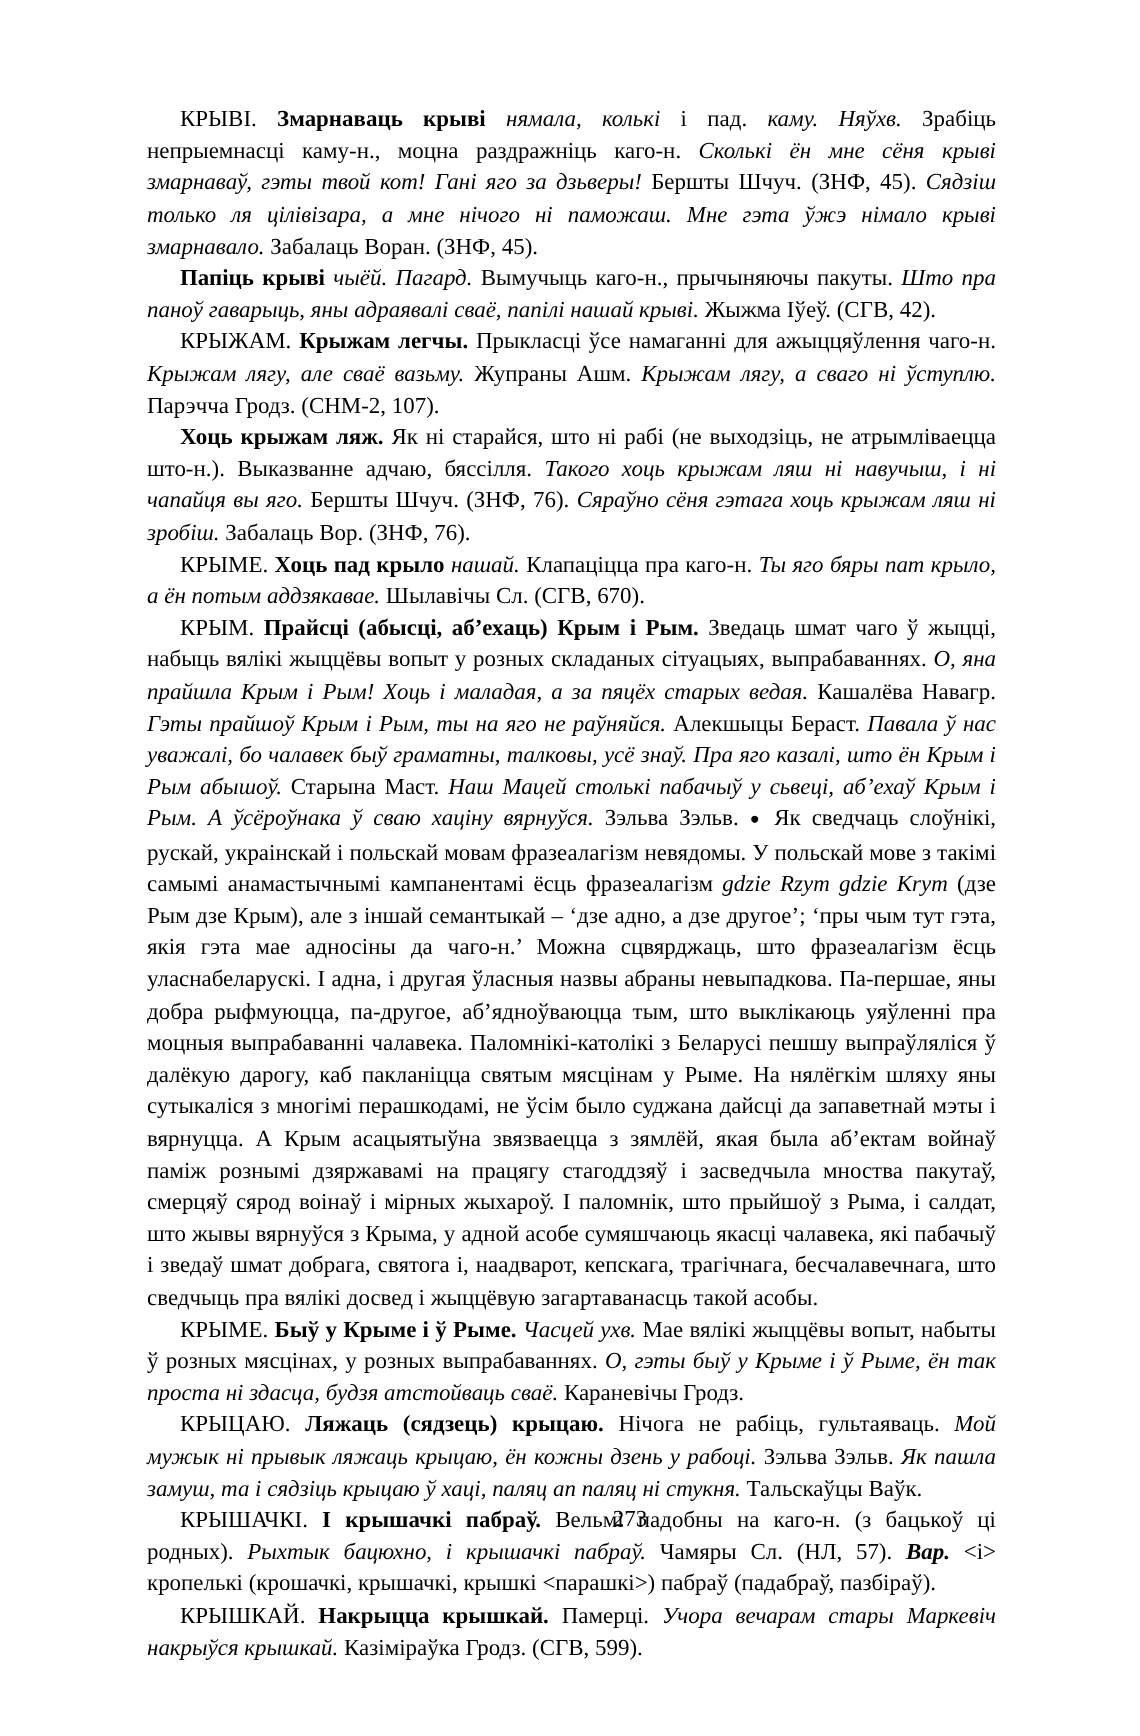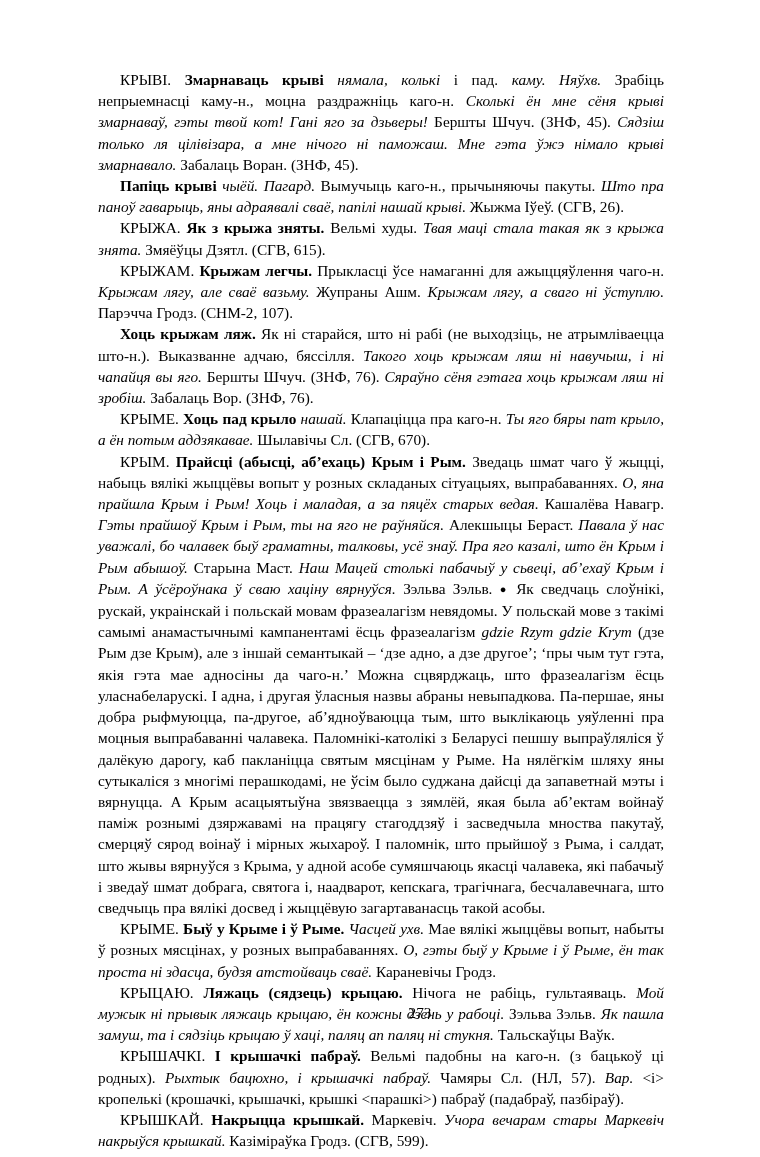--- a/index.html
+++ b/index.html
@@ -37,21 +37,21 @@
     padding: 0;
     hyphens: none;
   }
   b, .bold {
     font-weight: bold;
   }
   i, .ital {
     font-style: italic;
   }
   .bi {
-    font-weight: normal;
+    font-weight: bold;
     font-style: italic;
   }
   .bullet {
     font-size: 11px;
     vertical-align: 1px;
     letter-spacing: 0;
   }
   .page-number {
     position: absolute;
     left: 0;
@@ -64,25 +64,24 @@
     margin-left: 40px;
   }
   .seg { white-space: normal; }
 </style>
 </head>
 <body>
 
 <div class="page">
   <div class="text-column" id="column">
       <p class="entry"><span class="seg">КРЫВІ. </span><span class="seg bold">Змарнаваць крыві </span><span class="seg ital">нямала, колькі </span><span class="seg">і пад. </span><span class="seg ital">каму. Няўхв. </span><span class="seg">Зрабіць непрыемнасці каму-н., моцна раздражніць каго-н. </span><span class="seg ital">Сколькі ён мне сёня крыві змарнаваў, гэты твой кот! Гані яго за дзьверы! </span><span class="seg">Бершты Шчуч. (ЗНФ, 45). </span><span class="seg ital">Сядзіш только ля цілівізара, а мне нічого ні паможаш. Мне гэта ўжэ німало крыві змарнавало. </span><span class="seg">Забалаць Воран. (ЗНФ, 45).</span></p>
-      <p class="entry"><span class="seg bold">Папіць крыві </span><span class="seg ital">чыёй. Пагард. </span><span class="seg">Вымучыць каго-н., прычыняючы пакуты. </span><span class="seg ital">Што пра паноў гаварыць, яны адраявалі сваё, папілі нашай крыві. </span><span class="seg">Жыжма Іўеў. (СГВ, 26).</span></p>
-      <p class="entry"><span class="seg">КРЫЖА. </span><span class="seg bold">Як з крыжа зняты. </span><span class="seg">Вельмі худы. </span><span class="seg ital">Твая маці стала такая як з крыжа знята. </span><span class="seg">Змяёўцы Дзятл. (СГВ, 615).</span></p>
+      <p class="entry"><span class="seg bold">Папіць крыві </span><span class="seg ital">чыёй. Пагард. </span><span class="seg">Вымучыць каго-н., прычыняючы пакуты. </span><span class="seg ital">Што пра паноў гаварыць, яны адраявалі сваё, папілі нашай крыві. </span><span class="seg">Жыжма Іўеў. (СГВ, 42).</span></p>
       <p class="entry"><span class="seg">КРЫЖАМ. </span><span class="seg bold">Крыжам легчы. </span><span class="seg">Прыкласці ўсе намаганні для ажыццяўлення чаго-н. </span><span class="seg ital">Крыжам лягу, але сваё вазьму. </span><span class="seg">Жупраны Ашм. </span><span class="seg ital">Крыжам лягу, а сваго ні ўступлю. </span><span class="seg">Парэчча Гродз. (СНМ-2, 107).</span></p>
       <p class="entry"><span class="seg bold">Хоць крыжам ляж. </span><span class="seg">Як ні старайся, што ні рабі (не выходзіць, не атрымліваецца што-н.). Выказванне адчаю, бяссілля. </span><span class="seg ital">Такого хоць крыжам ляш ні навучыш, і ні чапайця вы яго. </span><span class="seg">Бершты Шчуч. (ЗНФ, 76). </span><span class="seg ital">Сяраўно сёня гэтага хоць крыжам ляш ні зробіш. </span><span class="seg">Забалаць Вор. (ЗНФ, 76).</span></p>
       <p class="entry"><span class="seg">КРЫМЕ. </span><span class="seg bold">Хоць пад крыло </span><span class="seg ital">нашай. </span><span class="seg">Клапаціцца пра каго-н. </span><span class="seg ital">Ты яго бяры пат крыло, а ён потым аддзякавае. </span><span class="seg">Шылавічы Сл. (СГВ, 670).</span></p>
       <p class="entry"><span class="seg">КРЫМ. </span><span class="seg bold">Прайсці (абысці, аб’ехаць) Крым і Рым. </span><span class="seg">Зведаць шмат чаго ў жыцці, набыць вялікі жыццёвы вопыт у розных складаных сітуацыях, выпрабаваннях. </span><span class="seg ital">О, яна прайшла Крым і Рым! Хоць і маладая, а за пяцёх старых ведая. </span><span class="seg">Кашалёва Навагр. </span><span class="seg ital">Гэты прайшоў Крым і Рым, ты на яго не раўняйся. </span><span class="seg">Алекшыцы Бераст. </span><span class="seg ital">Павала ў нас уважалі, бо чалавек быў граматны, талковы, усё знаў. Пра яго казалі, што ён Крым і Рым абышоў. </span><span class="seg">Старына Маст. </span><span class="seg ital">Наш Мацей столькі пабачыў у сьвеці, аб’ехаў Крым і Рым. А ўсёроўнака ў сваю хаціну вярнуўся. </span><span class="seg">Зэльва Зэльв. </span><span class="seg bullet">● </span><span class="seg">Як сведчаць слоўнікі, рускай, украінскай і польскай мовам фразеалагізм невядомы. У польскай мове з такімі самымі анамастычнымі кампанентамі ёсць фразеалагізм </span><span class="seg ital">gdzie Rzym gdzie Krym </span><span class="seg">(дзе Рым дзе Крым), але з іншай семантыкай – ‘дзе адно, а дзе другое’; ‘пры чым тут гэта, якія гэта мае адносіны да чаго-н.’ Можна сцвярджаць, што фразеалагізм ёсць уласнабеларускі. І адна, і другая ўласныя назвы абраны невыпадкова. Па-першае, яны добра рыфмуюцца, па-другое, аб’ядноўваюцца тым, што выклікаюць уяўленні пра моцныя выпрабаванні чалавека. Паломнікі-католікі з Беларусі пешшу выпраўляліся ў далёкую дарогу, каб пакланіцца святым мясцінам у Рыме. На нялёгкім шляху яны сутыкаліся з многімі перашкодамі, не ўсім было суджана дайсці да запаветнай мэты і вярнуцца. А Крым асацыятыўна звязваецца з зямлёй, якая была аб’ектам войнаў паміж рознымі дзяржавамі на працягу стагоддзяў і засведчыла мноства пакутаў, смерцяў сярод воінаў і мірных жыхароў. І паломнік, што прыйшоў з Рыма, і салдат, што жывы вярнуўся з Крыма, у адной асобе сумяшчаюць якасці чалавека, які пабачыў і зведаў шмат добрага, святога і, наадварот, кепскага, трагічнага, бесчалавечнага, што сведчыць пра вялікі досвед і жыццёвую загартаванасць такой асобы.</span></p>
       <p class="entry"><span class="seg">КРЫМЕ. </span><span class="seg bold">Быў у Крыме і ў Рыме. </span><span class="seg ital">Часцей ухв. </span><span class="seg">Мае вялікі жыццёвы вопыт, набыты ў розных мясцінах, у розных выпрабаваннях. </span><span class="seg ital">О, гэты быў у Крыме і ў Рыме, ён так проста ні здасца, будзя атстойваць сваё. </span><span class="seg">Караневічы Гродз.</span></p>
       <p class="entry"><span class="seg">КРЫЦАЮ. </span><span class="seg bold">Ляжаць (сядзець) крыцаю. </span><span class="seg">Нічога не рабіць, гультаяваць. </span><span class="seg ital">Мой мужык ні прывык ляжаць крыцаю, ён кожны дзень у рабоці. </span><span class="seg">Зэльва Зэльв. </span><span class="seg ital">Як пашла замуш, та і сядзіць крыцаю ў хаці, паляц ап паляц ні стукня. </span><span class="seg">Тальскаўцы Ваўк.</span></p>
       <p class="entry"><span class="seg">КРЫШАЧКІ. </span><span class="seg bold">І крышачкі пабраў. </span><span class="seg">Вельмі падобны на каго-н. (з бацькоў ці родных). </span><span class="seg ital">Рыхтык бацюхно, і крышачкі пабраў. </span><span class="seg">Чамяры Сл. (НЛ, 57). </span><span class="seg bi">Вар. </span><span class="seg">&lt;і&gt; кропелькі (крошачкі, крышачкі, крышкі &lt;парашкі&gt;) пабраў (падабраў, пазбіраў).</span></p>
-      <p class="entry"><span class="seg">КРЫШКАЙ. </span><span class="seg bold">Накрыцца крышкай. </span><span class="seg">Маркевіч. </span><span class="seg ital">Учора вечарам стары Маркевіч накрыўся крышкай. </span><span class="seg">Казіміраўка Гродз. (СГВ, 599).</span></p>
+      <p class="entry"><span class="seg">КРЫШКАЙ. </span><span class="seg bold">Накрыцца крышкай. </span><span class="seg">Памерці. </span><span class="seg ital">Учора вечарам стары Маркевіч накрыўся крышкай. </span><span class="seg">Казіміраўка Гродз. (СГВ, 599).</span></p>
     </div>
   <div class="page-number">273</div>
 </div>
 
 </body></html>

